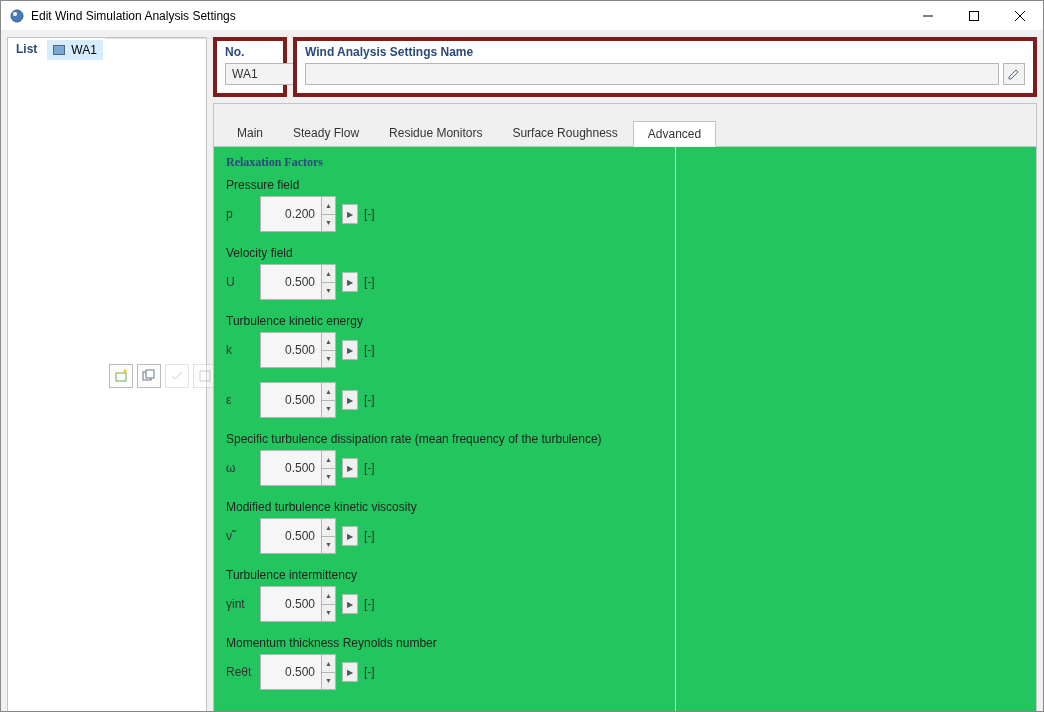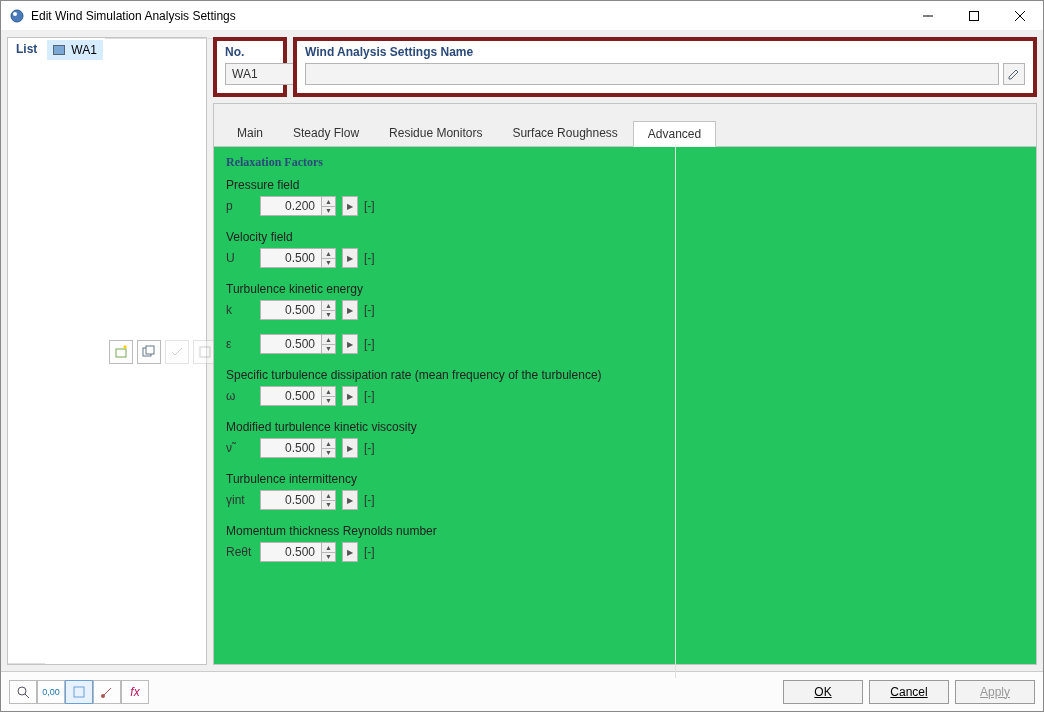--- a/index.html
+++ b/index.html
@@ -38,21 +38,21 @@
 .tab { padding: 5px 14px; border: 1px solid transparent; color: #333; cursor: pointer; }
 .tab.active { background: #fff; border: 1px solid #c4c4c4; border-bottom: 1px solid #fff; position: relative; top: 1px; margin-top: 12px; }
 .tab-body { border-top: 1px solid #c4c4c4; display: flex; height: calc(100% - 28px); }
 .tab-left { flex: 1; padding: 8px 12px; border-right: 1px solid #e0e0e0; }
 .tab-right { width: 360px; }
 .section-title { color: #2b4a7a; font-weight: 600; margin-bottom: 8px; font-family: Liberation Serif, serif; }
 .param-block { margin-bottom: 14px; }
 .param-label { color: #222; margin-bottom: 4px; }
 .param-row { display: flex; align-items: center; gap: 6px; }
 .param-sym { width: 28px; color: #333; }
-.spinner { display: flex; align-items: stretch; height: 20px; }
+.spinner { display: flex; align-items: stretch; height: 36px; }
 .spinner-input { width: 62px; border: 1px solid #b5b5b5; background: #f6f6f6; text-align: right; padding: 0 6px; color: #333; }
 .spinner-btns { display: flex; flex-direction: column; border: 1px solid #b5b5b5; border-left: none; width: 14px; }
 .spinner-btns div { flex: 1; display: flex; align-items: center; justify-content: center; background: #f0f0f0; font-size: 7px; color: #555; }
 .spinner-btns div:first-child { border-bottom: 1px solid #b5b5b5; }
 .play-btn { width: 16px; height: 20px; border: 1px solid #b5b5b5; background: #f0f0f0; display: flex; align-items: center; justify-content: center; font-size: 8px; color: #555; }
 .unit { color: #333; }
 
 .footer { height: 40px; border-top: 1px solid #ccc; background: #fcfcfc; display: flex; align-items: center; padding: 0 8px; gap: 0; }
 .ft-btn { width: 28px; height: 24px; border: 1px solid #bbb; background: #fdfdfd; display: flex; align-items: center; justify-content: center; }
 .ft-btn.active { border-color: #6aa0d8; background: #e8f2ff; }

